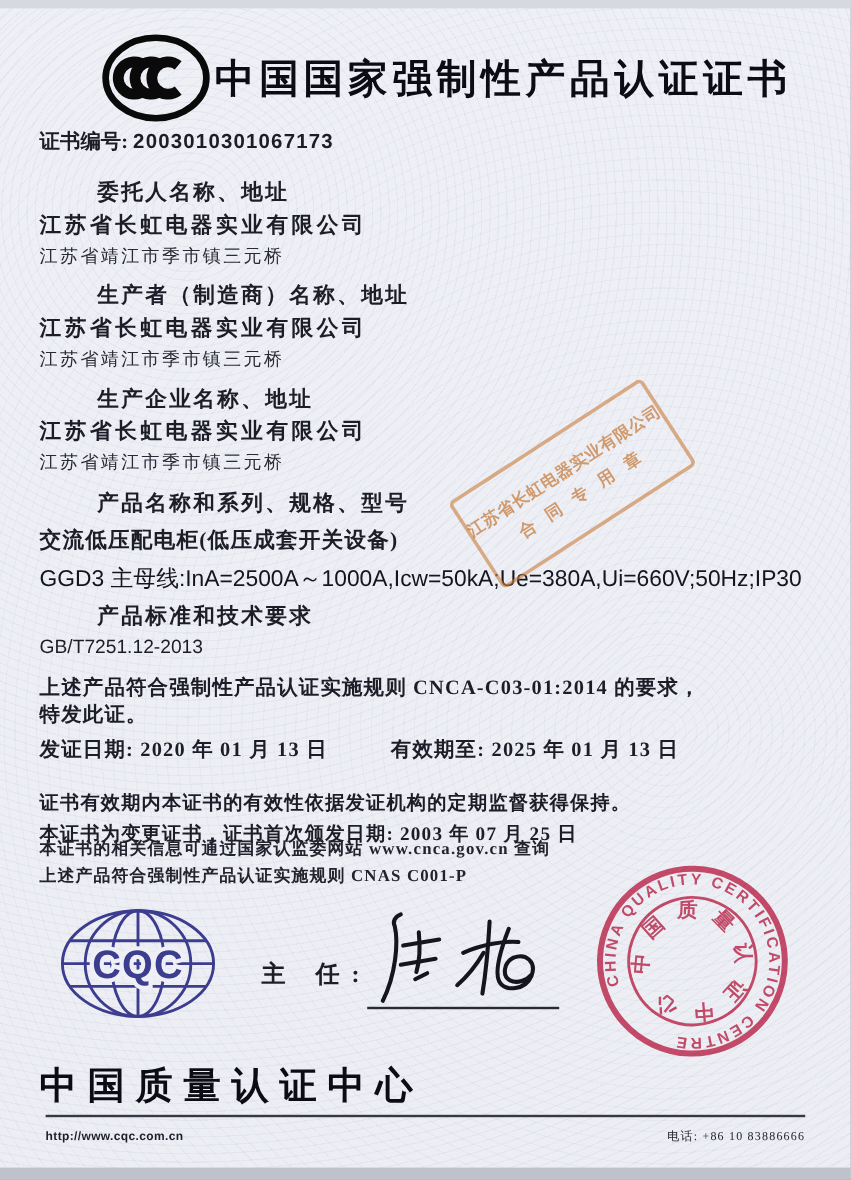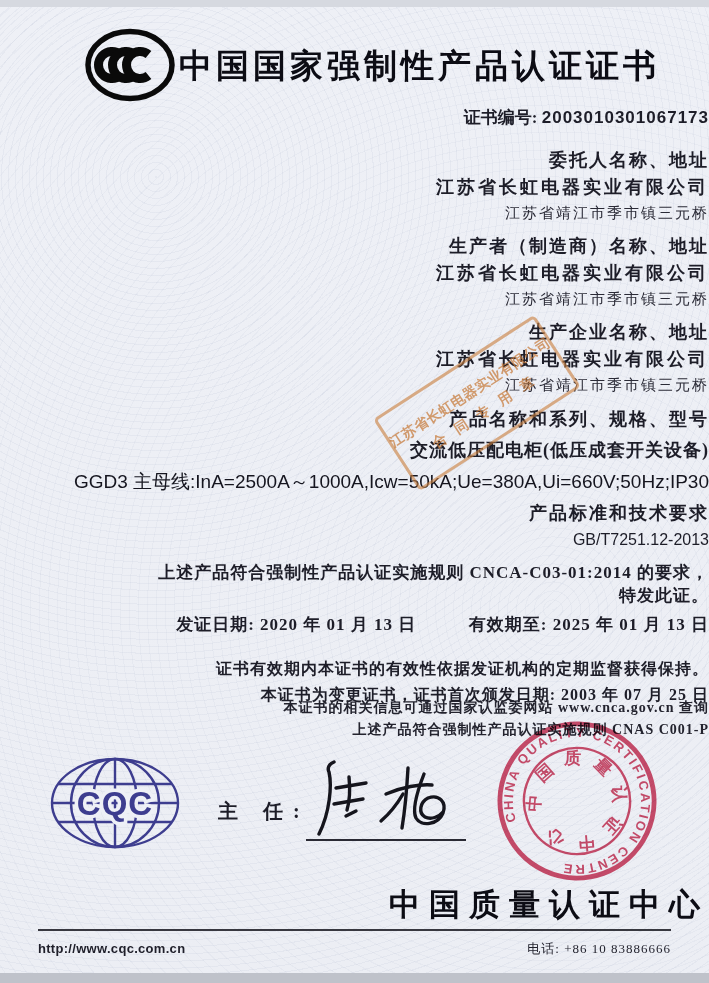--- a/index.html
+++ b/index.html
@@ -18,33 +18,33 @@
       repeating-radial-gradient(circle at 22% 18%, rgba(150,162,190,0.10) 0 1px, transparent 1px 7px),
       repeating-radial-gradient(circle at 78% 62%, rgba(150,162,190,0.08) 0 1px, transparent 1px 9px),
       linear-gradient(#eef0f6,#eceef4);
     font-family:"Liberation Sans", sans-serif;
     color:var(--ink);
     overflow:hidden;
   }
   .edge-top{position:absolute;top:0;left:0;right:0;height:7px;background:#d6d9e0;}
   .edge-bottom{position:absolute;bottom:0;left:0;right:0;height:10px;background:#bfc2ca;}
 
-  .abs{position:absolute;left:18px;right:0;text-align:right;}
+  .abs{position:absolute;left:0;right:0;text-align:left;padding-left:33px;}
 
   
   .ccc-logo{position:absolute;left:84px;top:28px;width:92px;height:74px;}
   .main-title{
     position:absolute;top:44px;left:150px;right:20px;text-align:center;
     font-size:33px;font-weight:bold;letter-spacing:4px;color:#0c0c14;
     font-family:"Liberation Sans", sans-serif;
   }
   .cert-line{top:106px;font-size:17px;font-weight:bold;font-family:"Liberation Serif", serif;}
   .cert-line .num{font-family:"Liberation Sans", sans-serif;letter-spacing:1px;}
 
-  .sec-label{font-size:18px;font-weight:bold;letter-spacing:2px;font-family:"Liberation Serif", serif;}
+  .sec-label{font-size:18px;font-weight:bold;letter-spacing:2px;font-family:"Liberation Serif", serif;margin-left:48px;}
   .sec-name{font-size:18px;font-weight:bold;letter-spacing:3px;font-family:"Liberation Serif", serif;}
   .sec-addr{font-size:15px;font-weight:500;letter-spacing:2px;color:#2a2a36;font-family:"Liberation Serif", serif;}
 
   .spec-line{font-size:19px;font-family:"Liberation Sans", sans-serif;color:#15151f;}
   .std-value{font-size:16px;font-family:"Liberation Sans", sans-serif;font-weight:500;}
 
   .stmt{font-size:17px;font-weight:bold;letter-spacing:1px;font-family:"Liberation Serif", serif;}
 
   .dates-line{top:613px;font-size:17px;font-weight:bold;font-family:"Liberation Serif", serif;letter-spacing:1px;}
   .dates-line .gap{display:inline-block;width:42px;}
@@ -79,21 +79,21 @@
 
   
   .round-seal{position:absolute;left:494px;top:718px;width:166px;height:166px;opacity:0.92;mix-blend-mode:multiply;}
 
   
   .org-title{top:884px;font-size:31px;font-weight:bold;letter-spacing:9px;color:#0c0c14;}
   .footer-rule{position:absolute;top:929px;left:38px;right:38px;height:2px;background:#383840;}
   .footer-row{
     position:absolute;top:940px;left:38px;right:38px;
     display:flex;justify-content:space-between;align-items:baseline;
-    font-size:13px;color:#1f1f2a;
+    font-size:10px;color:#1f1f2a;
   }
   .footer-row .url{font-weight:bold;letter-spacing:0.3px;}
   .footer-row .addr{font-family:"Liberation Serif", serif;letter-spacing:1px;}
   .footer-row .phone{font-family:"Liberation Serif", serif;letter-spacing:1px;}
 </style>
 </head>
 <body>
 
 <div class="page">
   <div class="edge-top"></div>

